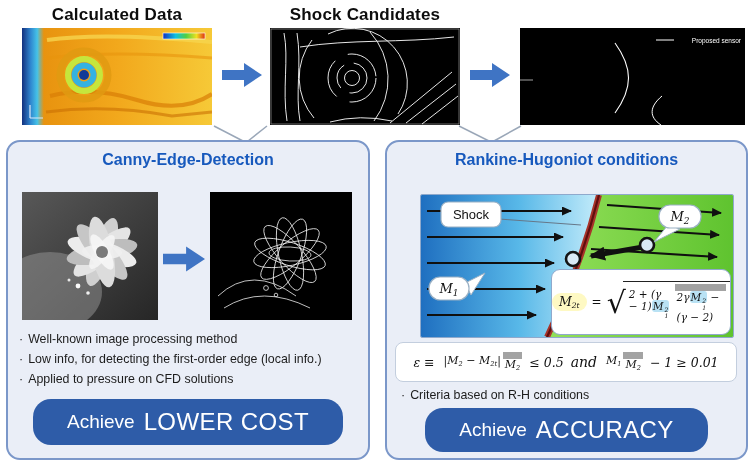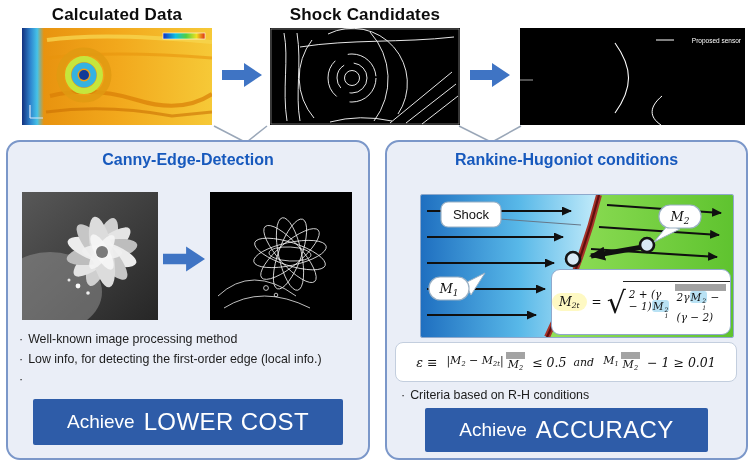--- a/index.html
+++ b/index.html
@@ -29,21 +29,21 @@
   #flower{left:14px;top:50px}
   #arrL{left:155px;top:102px}
   #edgeimg{left:202px;top:50px}
 
   .bullets{position:absolute;left:11px;top:187px;width:346px;font-size:12.4px;color:#1c1c1c;line-height:1.62}
   .bullet{display:flex;gap:5px}
   .bm{flex:none}
   .ul{}
   .rbullet{position:absolute;left:14px;top:246px;font-size:12.4px;color:#1c1c1c;display:flex;gap:5px}
 
-  .bigbtn{position:absolute;background:var(--accent-blue,#2e5ca8);border-radius:2px;color:#fff;display:flex;align-items:center;justify-content:center;gap:9px}
+  .bigbtn{position:absolute;background:var(--accent-blue,#2e5ca8);border-radius:18px;color:#fff;display:flex;align-items:center;justify-content:center;gap:9px}
   #btnL{left:25px;right:25px;top:257px;height:46px}
   #btnR{left:38px;right:38px;top:266px;height:44px}
   .btn-pre{font-size:19px}
   .btn-em{font-size:24px;font-weight:400;letter-spacing:.4px}
 
   
   .illus{position:absolute;left:33px;top:52px;width:312px;height:142px;border:1.5px solid #8fa9cc;border-radius:2px;overflow:hidden}
   .illus svg{display:block}
   .fbox{position:absolute;left:130px;top:74px;width:178px;height:64px;background:#fff;border:1.5px solid #8fa9cc;border-radius:9px;display:flex;align-items:center;justify-content:center;gap:5px}
 
@@ -55,21 +55,21 @@
   .rad{font-size:30px;font-style:normal;line-height:.85;margin-right:-3px;transform:translateY(1px)}
   .sqrt-body{border-top:1.6px solid #222;padding:2px 4px 0}
   .frac{display:inline-flex;flex-direction:row;align-items:center;line-height:1.15;font-size:10.5px}
   .frac .fd{border-top:7px solid #a3a3a3;padding:0 2px}
   .frac .fn{padding:0 2px}
   .hl{background:#b9e2f4;border-radius:3px;padding:0 1px}
   .sub{font-size:.6em;vertical-align:-.28em}
   .ss{display:inline-flex;flex-direction:column;align-items:flex-start;font-size:.58em;line-height:1.05;vertical-align:-.3em;margin-left:1px}
   .criteria{position:absolute;left:8px;right:9px;top:200px;height:38px;background:#fff;border:1.5px solid #c3cede;border-radius:8px;display:flex;align-items:center;justify-content:center;gap:7px;font-size:12.5px}
   .criteria .frac{font-size:11px}
-  .conj{font-size:11px}
+  .conj{font-size:14px}
 
   svg text{font-family:"Liberation Sans",sans-serif}
   svg text.mit{font-family:"DejaVu Serif",serif;font-style:italic}
 </style>
 </head>
 <body>
 
 <div class="stage">
 
   <div class="lbl" id="lbl2">Shock Candidates</div>
@@ -228,20 +228,21 @@
       <div class="bullet">
         <span class="bm">·</span>
         <span><span class="ul">Well-known</span><span> image processing method</span></span>
       </div>
       <div class="bullet">
         <span class="bm">·</span>
         <span><span class="ul">Low info</span><span>, for detecting the first-order edge (local info.)</span></span>
       </div>
       <div class="bullet">
         <span class="bm">·</span>
+        <span><span class="ul"></span><span>Applied to pressure on CFD solutions</span></span>
       </div>
     </div>
 
     <div class="bigbtn" id="btnL">
       <span class="btn-pre">Achieve</span>
       <span class="btn-em">LOWER COST</span>
     </div>
   </div>
 
   <div class="panel" id="panelR">

